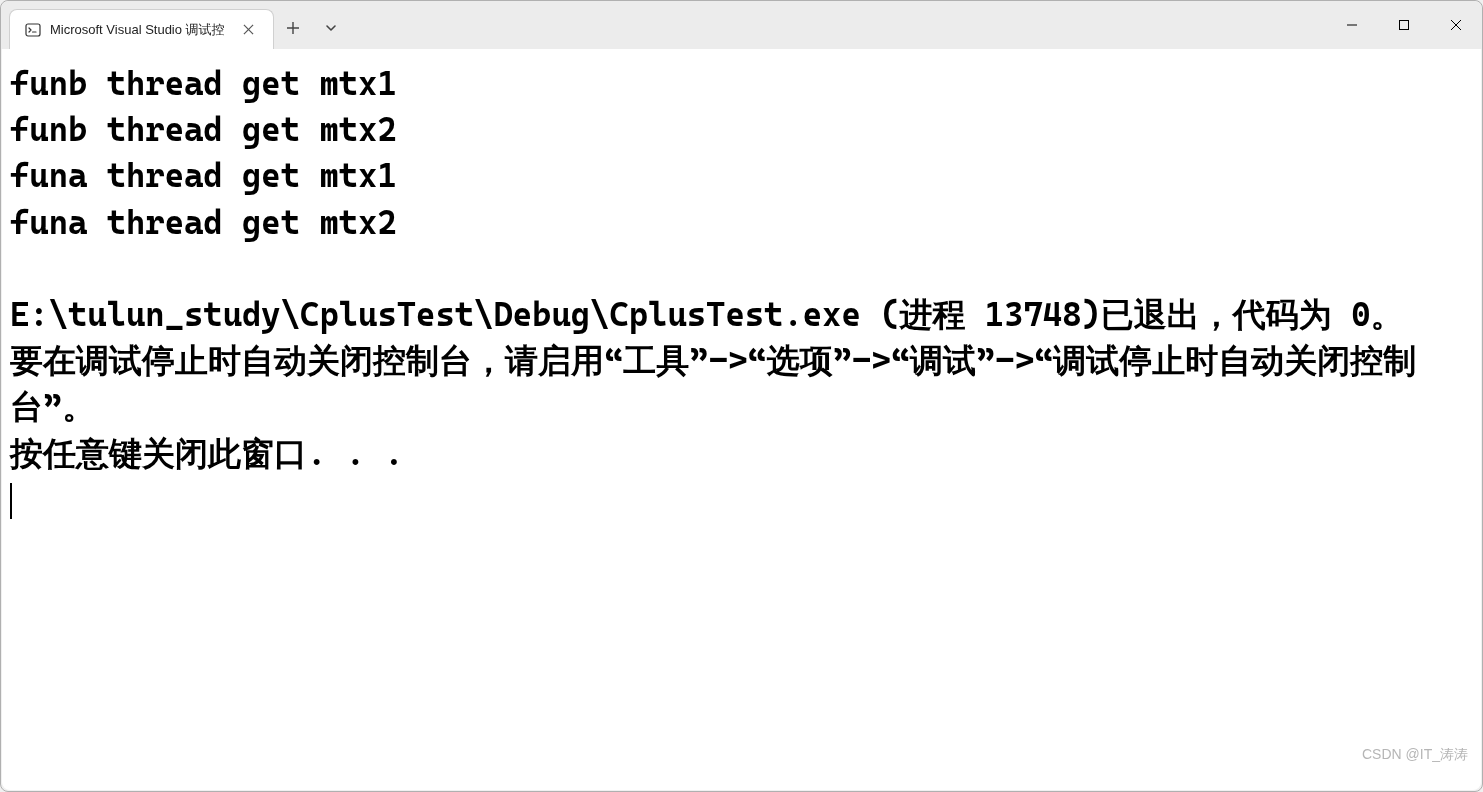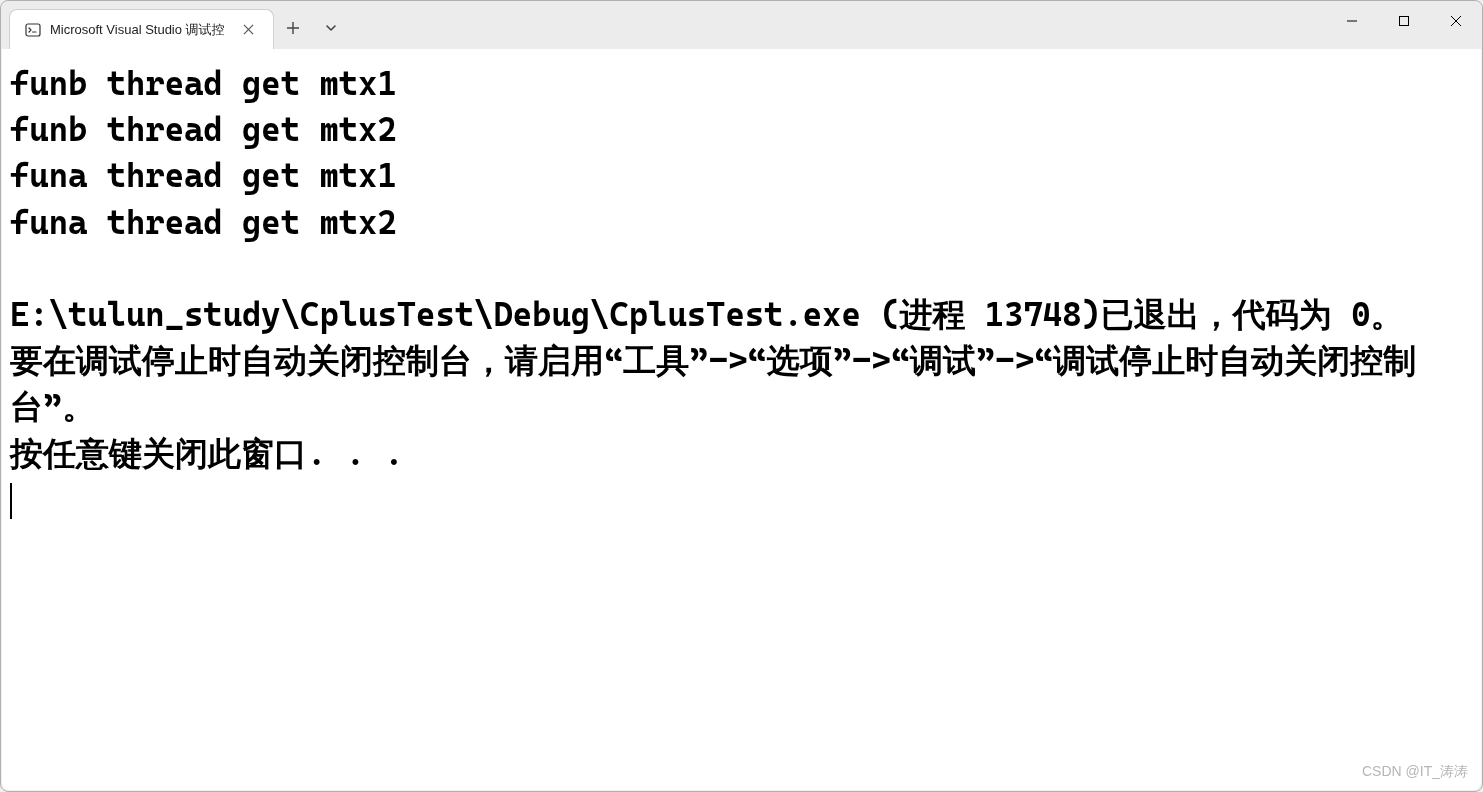--- a/index.html
+++ b/index.html
@@ -1,20 +1,20 @@
 <!DOCTYPE html>
 <html><head>
 <meta charset="utf-8">
 <style>
 * { margin:0; padding:0; box-sizing:border-box; }
 html,body { width:1483px; height:792px; font-family:"Segoe UI",Arial,sans-serif; overflow:hidden; }
 body { background:#f0f0f0; border:1px solid #b0b0b0; border-radius:8px; position:relative; }
 
 
-.titlebar { height:48px; display:flex; align-items:flex-start; background:#ececec; border-top-left-radius:8px; border-top-right-radius:8px; }
+.titlebar { height:48px; display:flex; align-items:center; background:#ececec; border-top-left-radius:8px; border-top-right-radius:8px; }
 .tabs { display:flex; align-items:flex-end; height:48px; padding-left:8px; }
 .tab {
   display:flex; align-items:center; gap:8px;
   height:40px; margin-top:8px; padding:0 14px;
   background:#ffffff; border:1px solid #d0d0d0; border-bottom:none;
   border-top-left-radius:8px; border-top-right-radius:8px;
   font-size:13px; color:#222;
 }
 .tab .icon-box {
   width:18px; height:18px; display:flex; align-items:center; justify-content:center;
@@ -54,21 +54,21 @@
   white-space:pre-wrap;
   word-break:break-all;
   font-weight:bold;
 }
 .cursor {
   display:inline-block; width:2px; height:36px; background:#000;
   vertical-align:text-bottom; margin-top:4px;
 }
 
 .watermark {
-  position:absolute; right:14px; bottom:10px;
+  position:absolute; right:14px; bottom:27px;
   font-size:14px; color:rgba(120,120,120,0.55);
   font-family:Arial,sans-serif;
 }
 </style>
 </head>
 <body>
 
 <div class="titlebar">
   <div class="tabs">
     <div class="tab">

